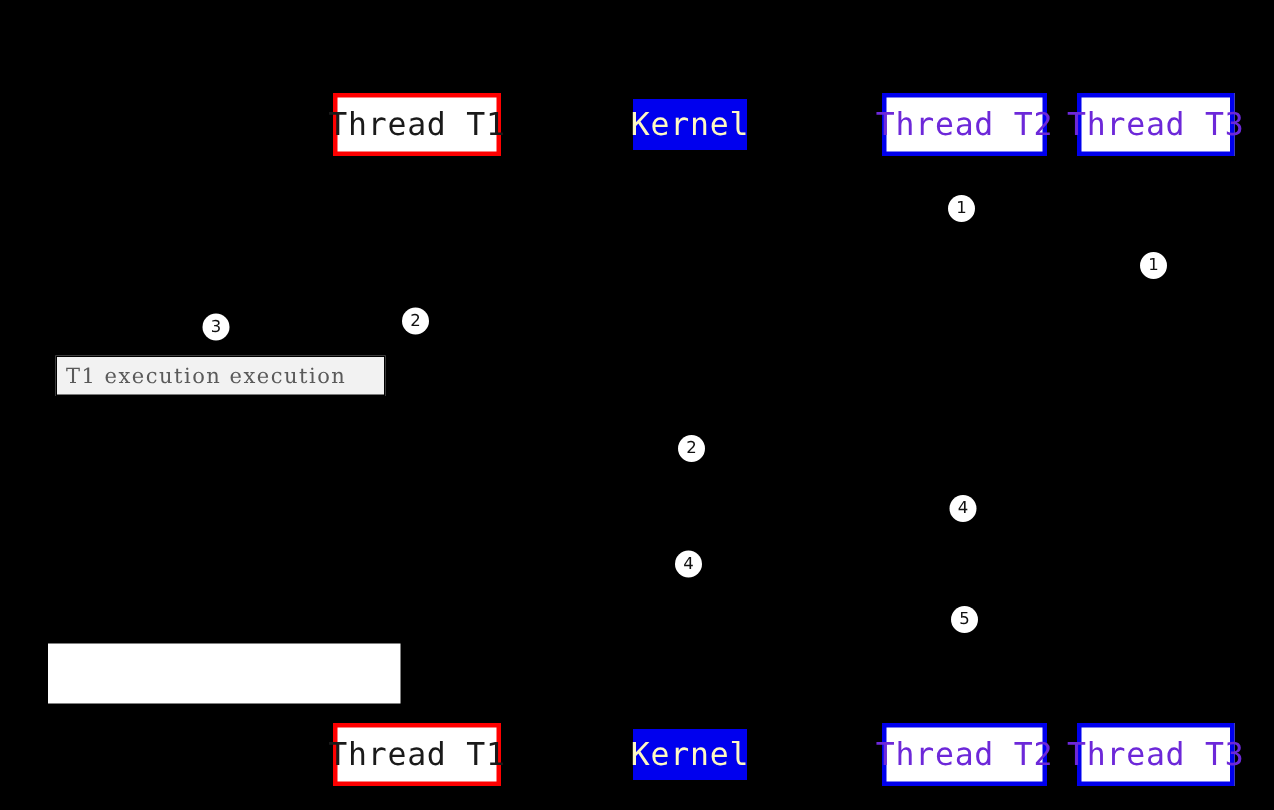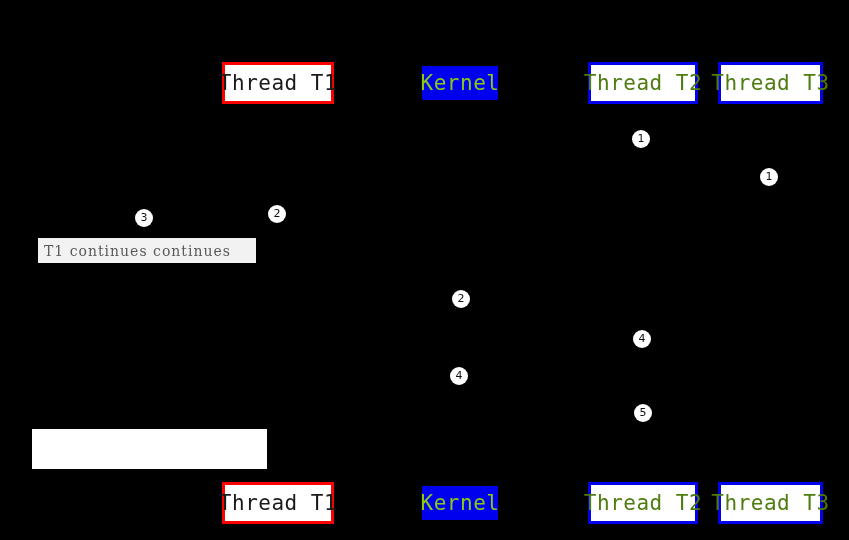--- a/index.html
+++ b/index.html
@@ -27,26 +27,26 @@
     white-space: nowrap;
   }
   .lane-box.thread-t1 {
     border: 3px solid #ff0000;
     background: #ffffff;
     color: #1a1a1a;
   }
   .lane-box.thread-blue {
     border: 3px solid #0000ee;
     background: #ffffff;
-    color: #4d7c0f;
+    color: #6d28d9;
   }
   .lane-box.kernel {
     border: 0;
     background: #0000ee;
-    color: #84cc16;
+    color: #fef9c3;
   }
   .lifeline {
     position: absolute;
     width: 1px;
     background: #000000;
   }
   .notch {
     position: absolute;
     width: 5px;
     height: 5px;
@@ -111,21 +111,21 @@
   <div class="lane-box thread-blue" style="left:718px; top:62px; width:105px; height:42px;">Thread T3</div>
 
   <div class="lane-box thread-t1" style="left:222px; top:482px; width:112px; height:42px;">Thread T1</div>
 
   <div class="lane-box kernel" style="left:422px; top:486px; width:76px; height:34px;">Kernel</div>
 
   <div class="lane-box thread-blue" style="left:588px; top:482px; width:110px; height:42px;">Thread T2</div>
 
   <div class="lane-box thread-blue" style="left:718px; top:482px; width:105px; height:42px;">Thread T3</div>
 
-  <div class="note-box" style="left:37px; top:237px; width:220px; height:27px;">T1 continues continues</div>
+  <div class="note-box" style="left:37px; top:237px; width:220px; height:27px;">T1 execution execution</div>
 
   <div class="blank-panel" style="left:32px; top:429px; width:235px; height:40px;"></div>
 
   <div class="step-badge" style="left:632px; top:130px;">1</div>
   <div class="step-badge" style="left:760px; top:168px;">1</div>
   <div class="step-badge" style="left:135px; top:209px;">3</div>
   <div class="step-badge" style="left:268px; top:205px;">2</div>
   <div class="step-badge" style="left:452px; top:290px;">2</div>
   <div class="step-badge" style="left:633px; top:330px;">4</div>
   <div class="step-badge" style="left:450px; top:367px;">4</div>

